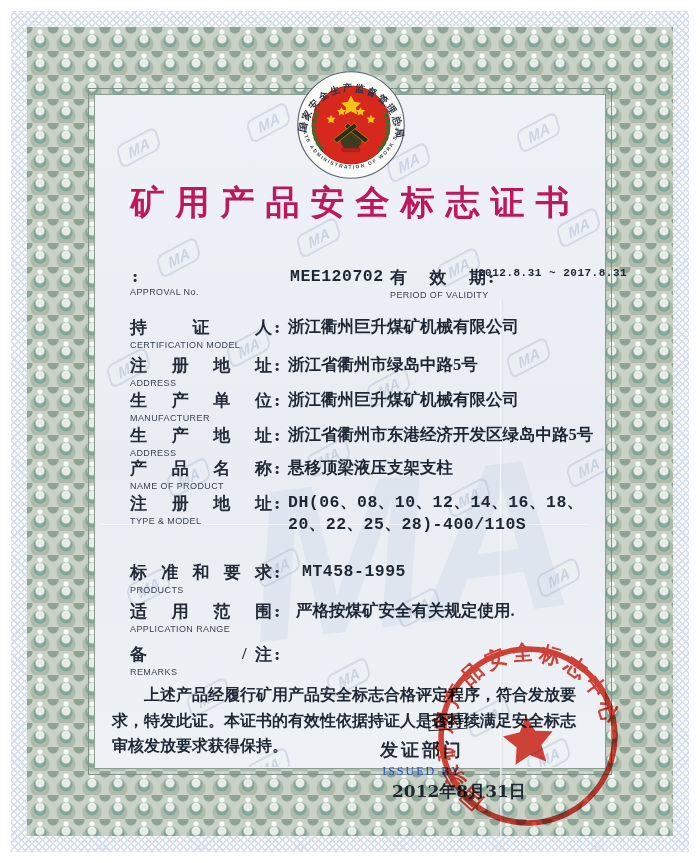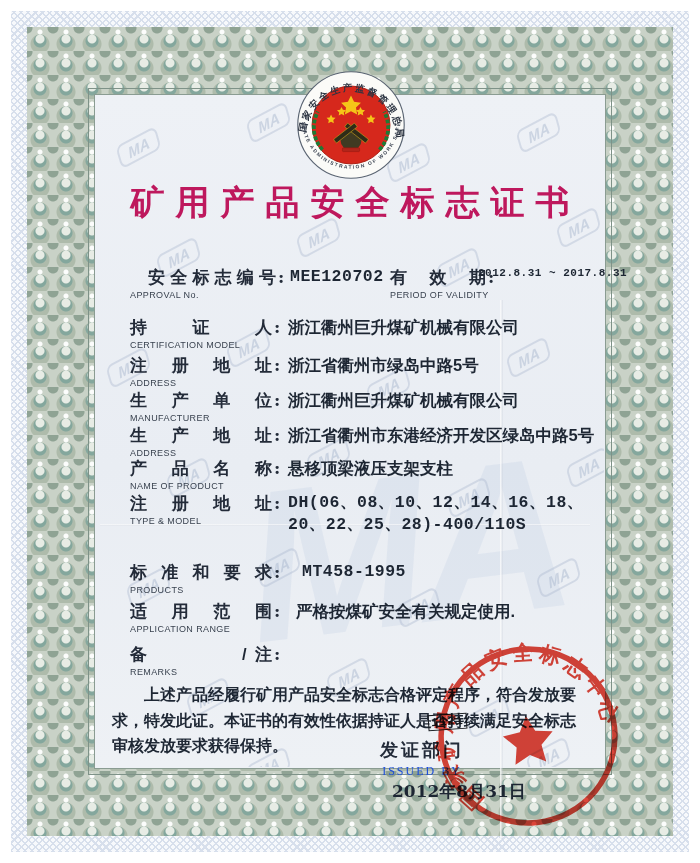--- a/index.html
+++ b/index.html
@@ -46,21 +46,21 @@
   .row{position:absolute;left:130px;}
   .row .lab-line{display:flex;align-items:baseline;}
   .lab{display:inline-block;width:142px;text-align:justify;text-align-last:justify;
     font-size:17px;font-weight:600;color:#232b39;
     font-family:"DejaVu Serif","Liberation Serif",serif;}
   .colon{font-size:17px;font-weight:600;color:#232b39;margin-left:2px;
     font-family:"DejaVu Serif","Liberation Serif",serif;}
   .sub{font-size:9px;color:#39424f;letter-spacing:.4px;margin-top:1px;
     font-family:"Liberation Sans",sans-serif;}
   .val{position:absolute;left:158px;top:0;width:310px;font-size:16.5px;font-weight:600;
-    color:#1d2633;line-height:1.35;font-family:Liberation Sans, sans-serif;}
+    color:#1d2633;line-height:1.35;font-family:Liberation Serif, serif;}
   .val.mono{font-family:"Liberation Mono",monospace;font-weight:bold;letter-spacing:.5px;}
 
   .r-approval{top:266px;}
   .r-approval .lab{width:128px;margin-left:18px;}
   .r-approval .val{left:160px;}
   .r-validity{position:absolute;left:390px;top:266px;}
   .r-validity .lab{width:96px;}
   .r-validity .val{left:88px;width:210px;font-size:11px;}
 
   .statement{position:absolute;left:112px;top:682px;width:478px;font-size:16px;
@@ -151,21 +151,20 @@
       <rect x="-14" y="4" width="28" height="5" rx="1" transform="rotate(38 0 16)" fill="#2f2b18" stroke="#c8a21c" stroke-width=".6"></rect>
       <rect x="-14" y="4" width="28" height="5" rx="1" transform="rotate(-38 0 16)" fill="#2f2b18" stroke="#c8a21c" stroke-width=".6"></rect>
       <rect x="-9" y="24" width="18" height="4" rx="1" fill="#b2251a" stroke="#8c170e" stroke-width=".5"></rect>
     </g>
   </svg>
 
   <div class="title">矿用产品安全标志证书</div>
 
   <div class="row r-approval">
     <div class="lab-line">
-        <span class="lab">安全标志编号</span>
         <span class="colon">:</span>
       </div>
     <div class="sub">APPROVAL No.</div>
     <div class="val mono">MEE120702</div>
   </div>
   <div class="r-validity">
     <div class="lab-line"><span class="lab">有效期</span><span class="colon">:</span></div>
     <div class="sub">PERIOD OF VALIDITY</div>
     <div class="val mono">2012.8.31 ~ 2017.8.31</div>
   </div>

